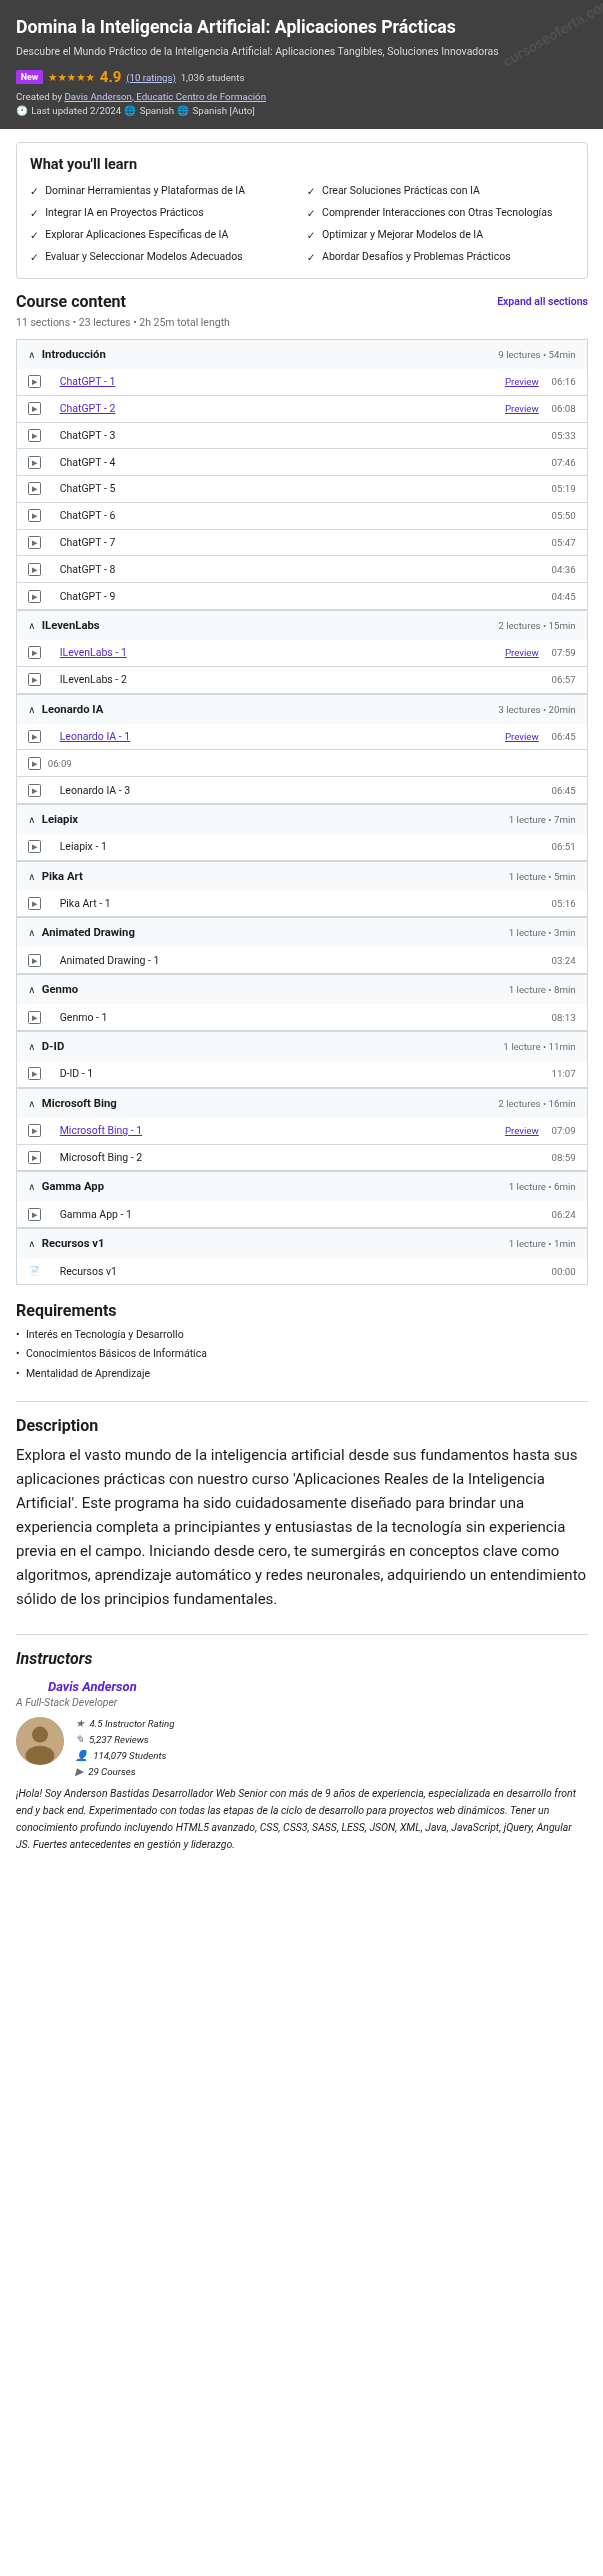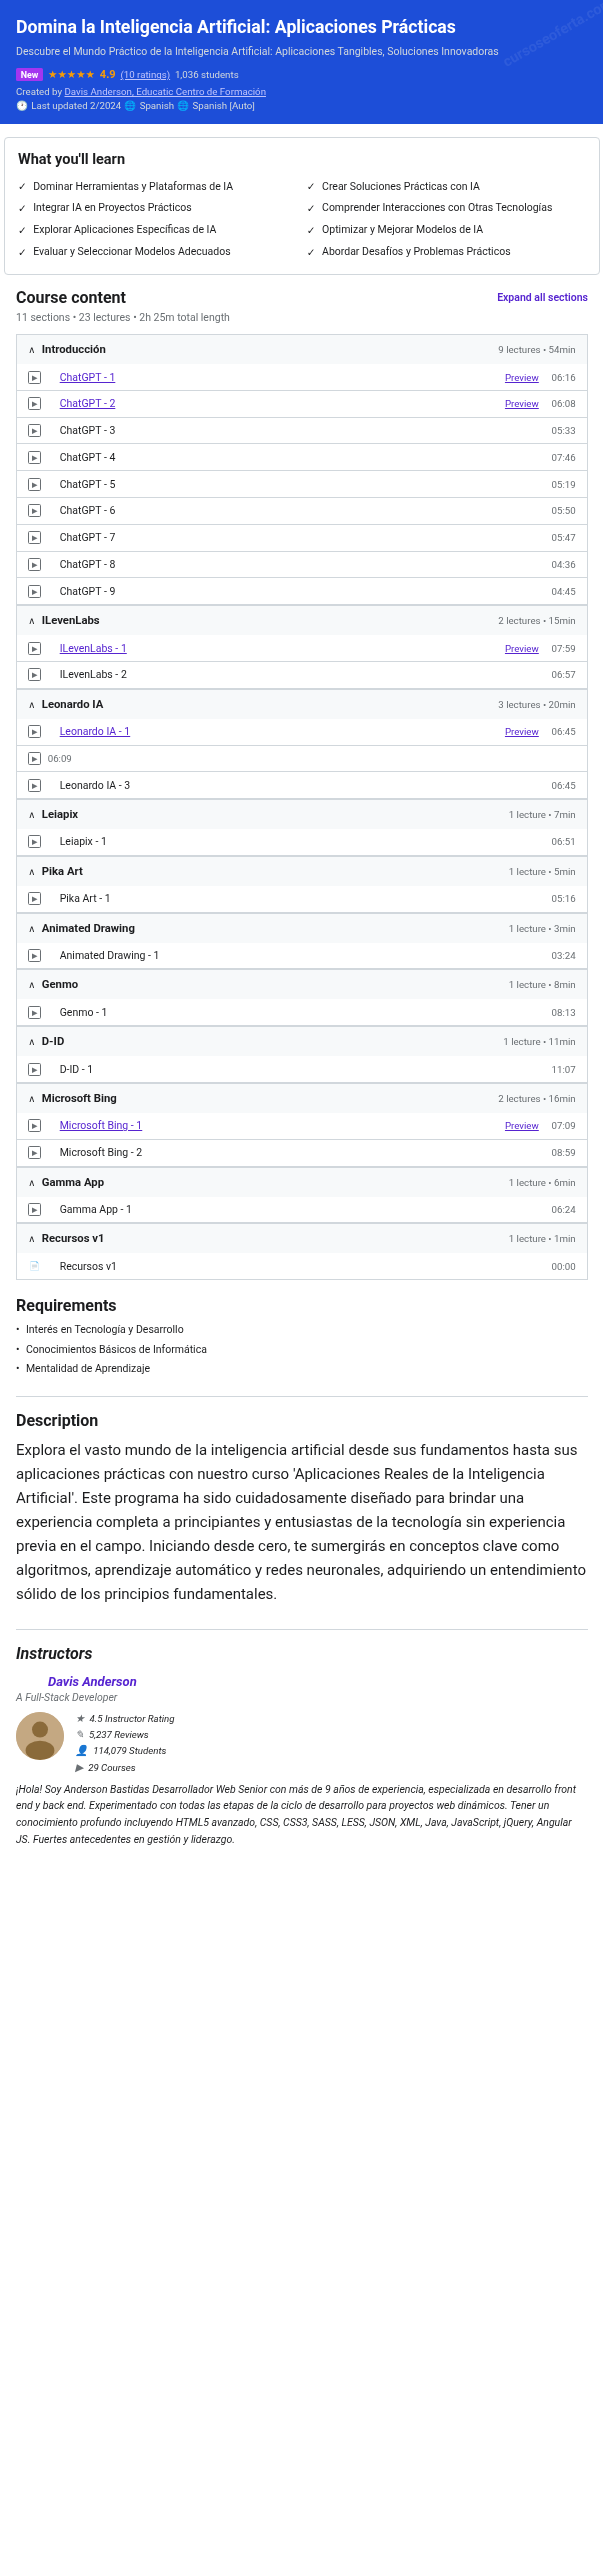--- a/index.html
+++ b/index.html
@@ -6,21 +6,21 @@
     body {
       font-family: -apple-system, BlinkMacSystemFont, 'Segoe UI', Roboto, Arial, sans-serif;
       background: #fff;
       color: #1c1d1f;
       width: 604px;
       font-size: 11.3px;
     }
 
     
     .header {
-      background: #1d4ed8;
+      background: #404040;
       color: #fff;
       padding: 16px 16px 13px 16px;
       position: relative;
       overflow: hidden;
     }
     .header-title {
       font-size: 17.7px;
       font-weight: 700;
       line-height: 1.3;
       margin-bottom: 6.4px;
@@ -80,21 +80,21 @@
       transform: rotate(-30deg);
       pointer-events: none;
       top: 24px;
       right: -16px;
       white-space: nowrap;
     }
 
     
     .section-card {
       border: 0.8px solid #d1d7dc;
-      margin: 13px 4px;
+      margin: 13px 16px;
       padding: 13px;
       border-radius: 4px;
     }
     .section-title {
       font-size: 14.5px;
       font-weight: 700;
       margin-bottom: 11.3px;
     }
     .learn-grid {
       display: grid;
@@ -308,21 +308,21 @@
 </head>
 <body>
 
 <div class="header">
   <div class="watermark">cursoseoferta.com</div>
   <h1 class="header-title">Domina la Inteligencia Artificial: Aplicaciones Prácticas</h1>
   <p class="header-subtitle">Descubre el Mundo Práctico de la Inteligencia Artificial: Aplicaciones Tangibles, Soluciones Innovadoras</p>
   <div class="header-meta">
     <span class="badge-new">New</span>
     <span class="stars">★★★★★</span>
-    <span style="color:#f69c08;font-size:11px;font-weight:700;">4.9</span>
+    <span style="color:#f69c08;font-size:15px;font-weight:700;">4.9</span>
     <a class="rating-link" href="#">(10 ratings)</a>
     <span class="students-count">1,036 students</span>
   </div>
   <div class="header-created">
     <span>Created by</span>
     <a href="#">Davis Anderson, Educatic Centro de Formación</a>
   </div>
   <div class="header-updated">
     <span>🕐</span>
     <span>Last updated 2/2024</span>

